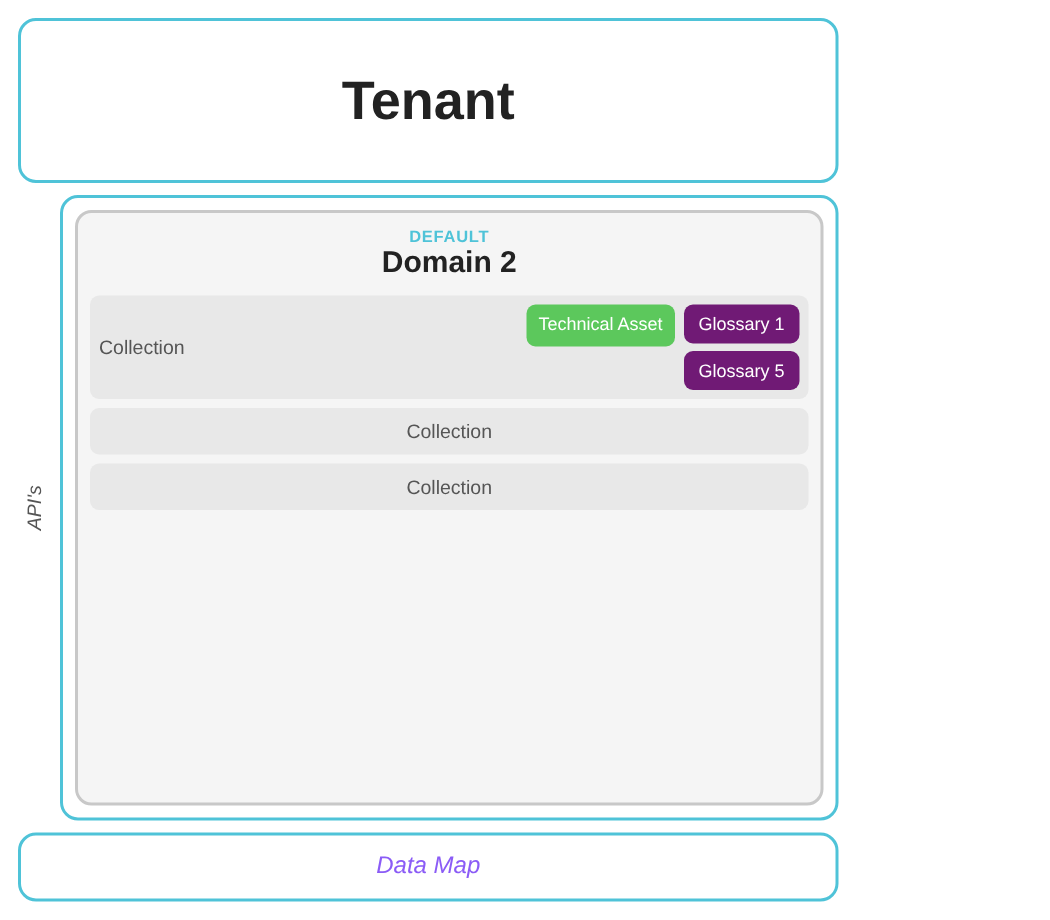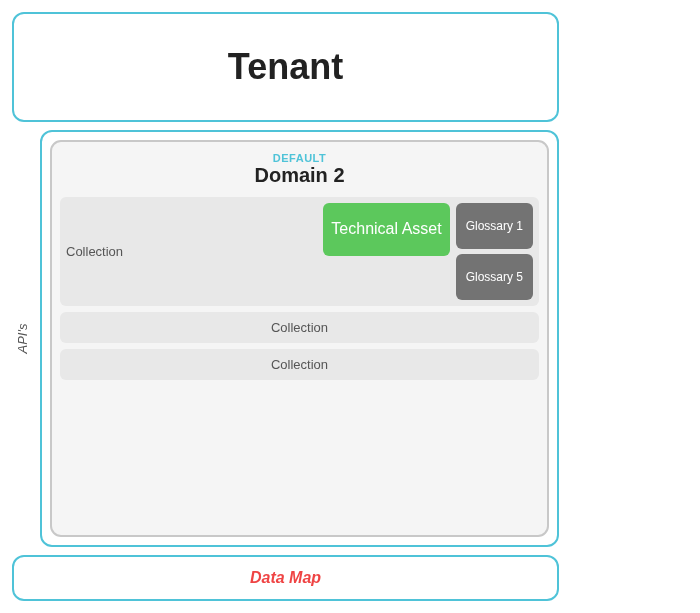--- a/index.html
+++ b/index.html
@@ -125,39 +125,39 @@
       align-items: center;
       gap: 6px;
       background: #e8e8e8;
       border-radius: 6px;
       padding: 6px;
     }
 
     .technical-asset-box {
       background: #5cc85c;
       border-radius: 6px;
-      padding: 16px 8px;
-      font-size: 16px;
+      padding: 6px 8px;
+      font-size: 12px;
       color: #fff;
       font-weight: 500;
       text-align: left;
       min-width: 58px;
       line-height: 1.3;
     }
 
     .glossary-items {
       display: flex;
       flex-direction: column;
       gap: 5px;
     }
 
     .glossary-box {
-      background: #737373;
-      border-radius: 6px;
-      padding: 16px 10px;
+      background: #701a75;
+      border-radius: 6px;
+      padding: 6px 10px;
       font-size: 12px;
       color: #fff;
       font-weight: 500;
       text-align: center;
     }
 
     .collection-plain-row {
       background: #e8e8e8;
       border-radius: 6px;
       padding: 8px 10px;
@@ -218,22 +218,22 @@
       display: flex;
       align-items: center;
       justify-content: center;
       height: 46px;
       background: #fff;
     }
 
     .datamap-label {
       font-size: 16px;
       font-style: italic;
-      color: #ef4444;
-      font-weight: 700;
+      color: #8b5cf6;
+      font-weight: 400;
     }
   </style>
 </head>
 <body>
 
 <div class="outer-container">
 
   <div class="tenant-box">
     <span class="tenant-label">Tenant</span>
   </div>

